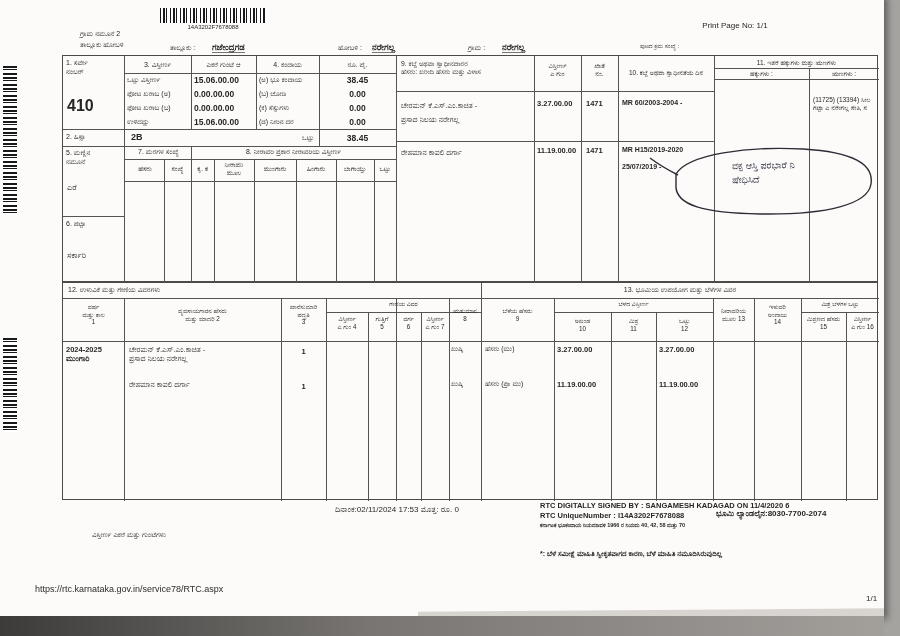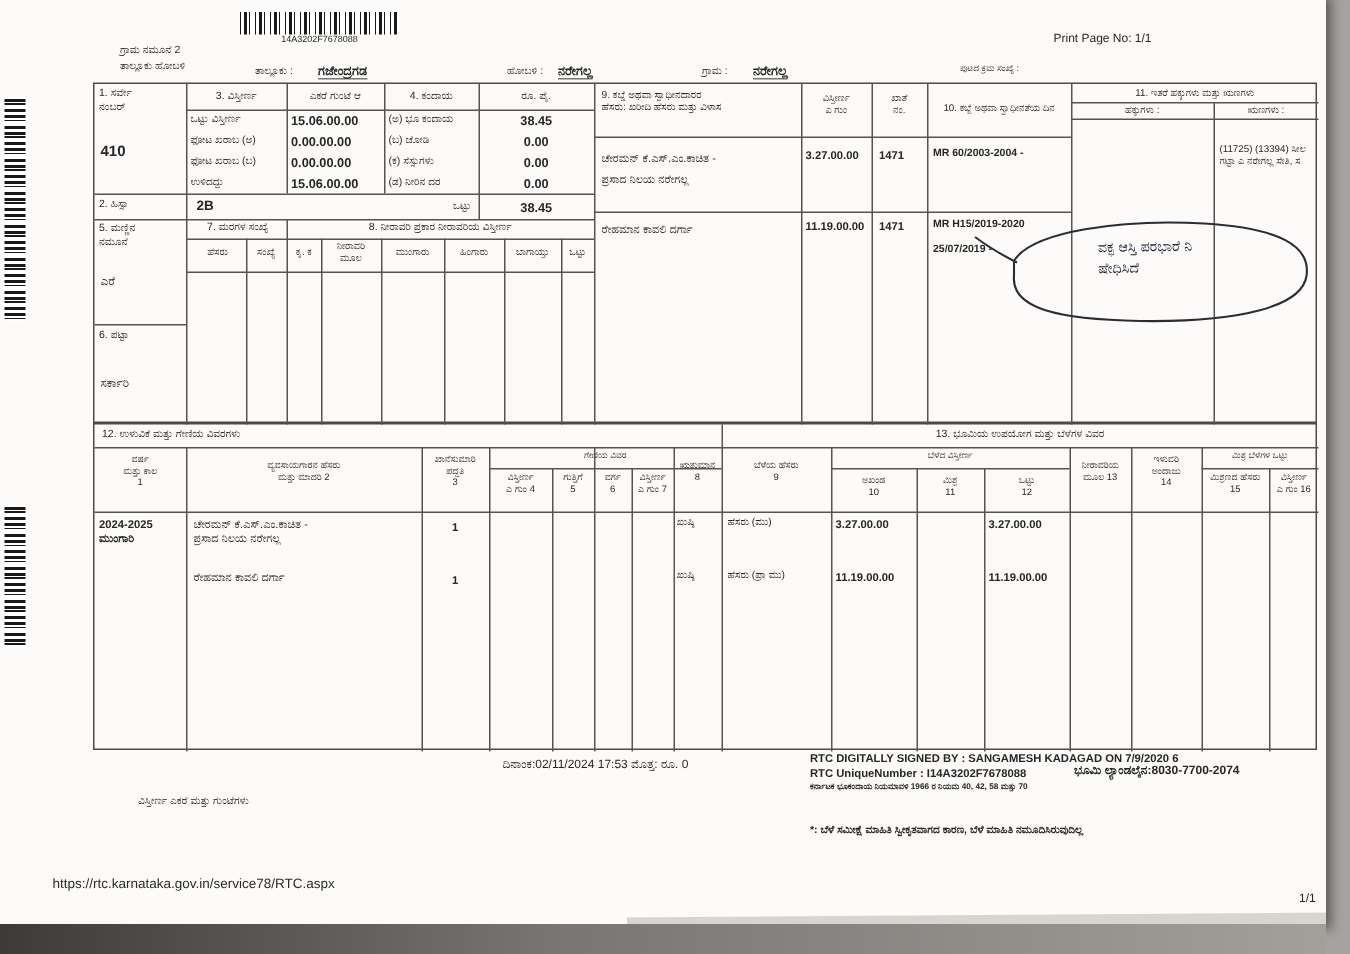--- a/index.html
+++ b/index.html
@@ -74,21 +74,21 @@
     <i class="ln" style="left:61px;top:103px;width:272px;height:1px"></i>
     <i class="ln" style="left:61px;top:125px;width:272px;height:1px"></i>
     <i class="ln" style="left:0;top:160px;width:61px;height:1px"></i>
     <i class="ln" style="left:333px;top:35px;width:318px;height:1px"></i>
     <i class="ln" style="left:333px;top:85px;width:318px;height:1px"></i>
     <i class="ln" style="left:651px;top:12px;width:165px;height:1px"></i>
     <i class="ln" style="left:651px;top:23px;width:165px;height:1px"></i>
 
     <div class="t" style="left:3px;top:3px">1. ಸರ್ವೇ
 ನಂಬರ್</div>
-    <div class="t b" style="left:4px;top:40px;font-size:10px">410</div>
+    <div class="t b" style="left:4px;top:40px;font-size:16px">410</div>
     <div class="t" style="left:3px;top:77px">2. ಹಿಸ್ಸಾ</div>
     <div class="t b" style="left:68px;top:76px;font-size:9px">2B</div>
 
     <div class="t ctr" style="left:61px;top:5px;width:67px">3. ವಿಸ್ತೀರ್ಣ</div>
     <div class="t ctr" style="left:128px;top:5px;width:65px">ಎಕರೆ ಗುಂಟೆ ಆ</div>
     <div class="t" style="left:64px;top:20px;width:63px">ಒಟ್ಟು ವಿಸ್ತೀರ್ಣ</div>
     <div class="t" style="left:64px;top:34px;width:63px">ಫೋಟ ಖರಾಬ (ಅ)</div>
     <div class="t" style="left:64px;top:48px;width:63px">ಫೋಟ ಖರಾಬ (ಬ)</div>
     <div class="t" style="left:64px;top:62px;width:63px">ಉಳಿದದ್ದು</div>
     <div class="t b" style="left:131px;top:19px;font-size:8.5px">15.06.00.00</div>
@@ -240,21 +240,21 @@
 
     <div class="t" style="left:66px;top:97px;width:150px;font-size:7.5px">ರೇಹಮಾನ ಕಾವಲಿ ದರ್ಗಾ</div>
     <div class="t b ctr" style="left:218px;top:99px;width:45px;font-size:7.5px">1</div>
     <div class="t" style="left:388px;top:97px;font-size:6.8px">ಖುಷ್ಕಿ</div>
     <div class="t" style="left:422px;top:97px;font-size:6.8px">ಹೆಸರು (ಪ್ರಾ ಮು)</div>
     <div class="t b" style="left:494px;top:97px;font-size:7.5px">11.19.00.00</div>
     <div class="t b" style="left:596px;top:97px;font-size:7.5px">11.19.00.00</div>
   </div>
 
   <div class="t" style="left:335px;top:505px;font-size:8px">ದಿನಾಂಕ:02/11/2024 17:53  ಮೊತ್ತ: ರೂ.  0</div>
-  <div class="t b" style="left:540px;top:501px;font-size:7.5px">RTC DIGITALLY SIGNED BY : SANGAMESH KADAGAD ON 7/9/2020 6</div>
+  <div class="t b" style="left:540px;top:501px;font-size:7.5px">RTC DIGITALLY SIGNED BY : SANGAMESH KADAGAD ON 11/4/2020 6</div>
   <div class="t b" style="left:540px;top:511px;font-size:7.5px">RTC UniqueNumber : I14A3202F7678088</div>
   <div class="t b" style="left:540px;top:522px;font-size:5.5px">ಕರ್ನಾಟಕ ಭೂಕಂದಾಯ ನಿಯಮಾವಳಿ 1966 ರ ನಿಯಮ 40, 42, 58 ಮತ್ತು 70</div>
   <div class="t b" style="left:716px;top:509px;font-size:8px">ಭೂಮಿ ಲ್ಯಾಂಡಲೈನ:8030-7700-2074</div>
   <div class="t" style="left:92px;top:531px">ವಿಸ್ತೀರ್ಣ ಎಕರೆ ಮತ್ತು ಗುಂಟೆಗಳು</div>
   <div class="t b" style="left:540px;top:550px;font-size:7px">*: ಬೆಳೆ ಸಮೀಕ್ಷೆ ಮಾಹಿತಿ ಸ್ವೀಕೃತವಾಗದ ಕಾರಣ, ಬೆಳೆ ಮಾಹಿತಿ ನಮೂದಿಸಿರುವುದಿಲ್ಲ</div>
   <div class="t url" style="left:35px;top:584px;font-size:9px">https://rtc.karnataka.gov.in/service78/RTC.aspx</div>
   <div class="t" style="left:866px;top:594px;font-size:8px">1/1</div>
 </div>
 
 </body></html>

